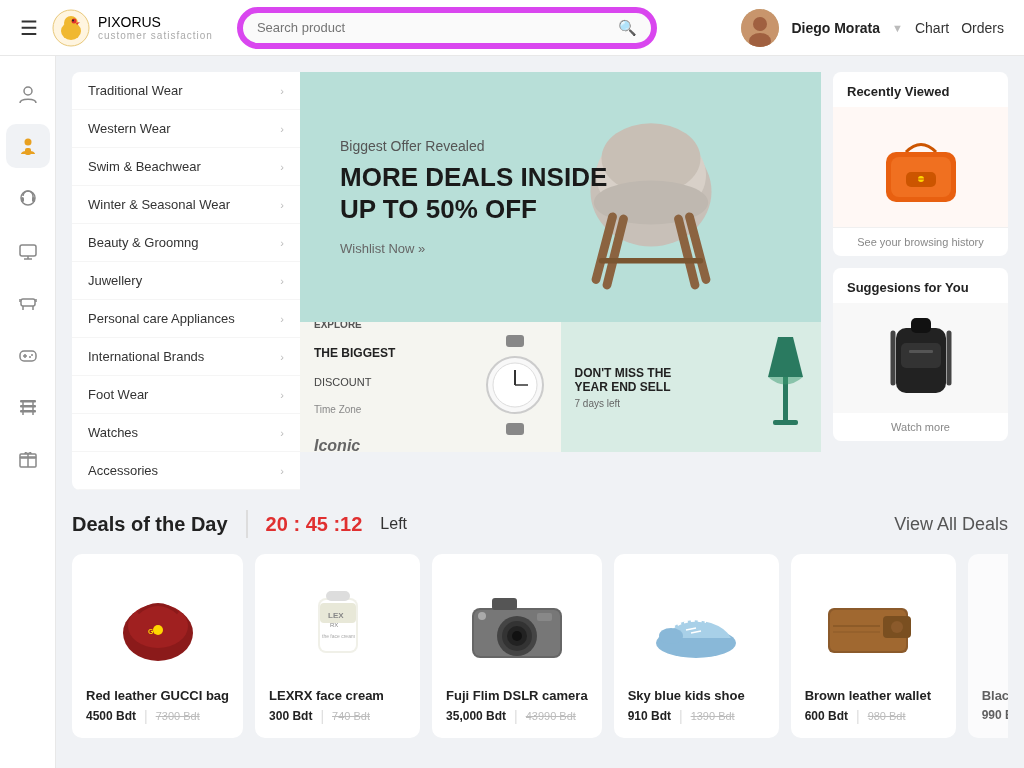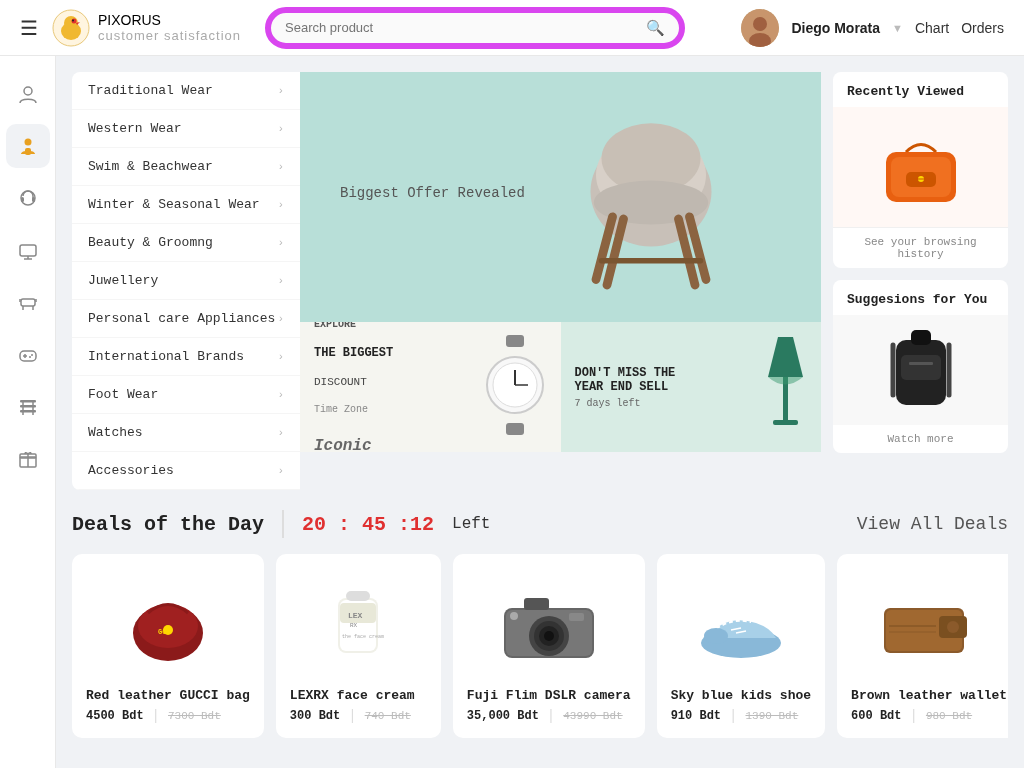--- a/index.html
+++ b/index.html
@@ -120,21 +120,20 @@
       background: #f0f2f5;
       color: #e8a020;
     }
 
     
     .content-area {
       flex: 1;
       display: flex;
       flex-direction: column;
       overflow: hidden;
-      font-family: Liberation Mono, monospace;
     }
 
     
     .top-section {
       display: flex;
       gap: 0;
       padding: 16px 16px 0 16px;
     }
 
     
@@ -352,21 +351,21 @@
     <svg class="topnav-logo-icon" viewBox="0 0 38 38">
       <circle cx="19" cy="19" r="18" fill="#fff5e0" stroke="#e8c87a" stroke-width="1"></circle>
       <ellipse cx="19" cy="22" rx="10" ry="9" fill="#f0b830"></ellipse>
       <circle cx="19" cy="14" r="7" fill="#f0b830"></circle>
       <circle cx="22" cy="12" r="2.5" fill="#e03030"></circle>
       <polygon points="24,14 28,13 25,16" fill="#e03030"></polygon>
       <circle cx="21" cy="11.5" r="1" fill="#222"></circle>
     </svg>
     <div class="topnav-logo-text">
       <span>PIXORUS</span>
-      <span style="font-size:13px;color:#aaa;letter-spacing:1px;">customer satisfaction</span>
+      <span style="font-size:10px;color:#aaa;letter-spacing:1px;">customer satisfaction</span>
     </div>
   </div>
   <div class="topnav-search">
     <input type="text" placeholder="Search product" style="">
     <span class="topnav-search-icon">🔍</span>
   </div>
   <div class="topnav-right">
     <div class="topnav-avatar">
       <svg width="38" height="38" viewBox="0 0 38 38">
         <circle cx="19" cy="19" r="19" fill="#c8956c"></circle>
@@ -499,20 +498,22 @@
           <span>Accessories</span>
           <span class="chevron">›</span>
         </div>
       </div>
 
       <div class="banner-section">
 
         <div class="main-banner">
           <div class="banner-text">
             <div class="banner-subtitle">Biggest Offer Revealed</div>
+            <div class="banner-title">MORE DEALS INSIDE<br>UP TO 50% OFF</div>
+            <div class="banner-wishlist">Wishlist Now »</div>
           </div>
 
           <svg class="banner-chair" viewBox="0 0 200 200" xmlns="http://www.w3.org/2000/svg">
 
             <ellipse cx="100" cy="95" rx="55" ry="50" fill="#c8c0b8"></ellipse>
             <ellipse cx="100" cy="80" rx="50" ry="40" fill="#d8d0c8"></ellipse>
 
             <ellipse cx="100" cy="65" rx="45" ry="32" fill="#c8bfb5"></ellipse>
 
             <ellipse cx="100" cy="105" rx="52" ry="20" fill="#bfb8b0"></ellipse>

